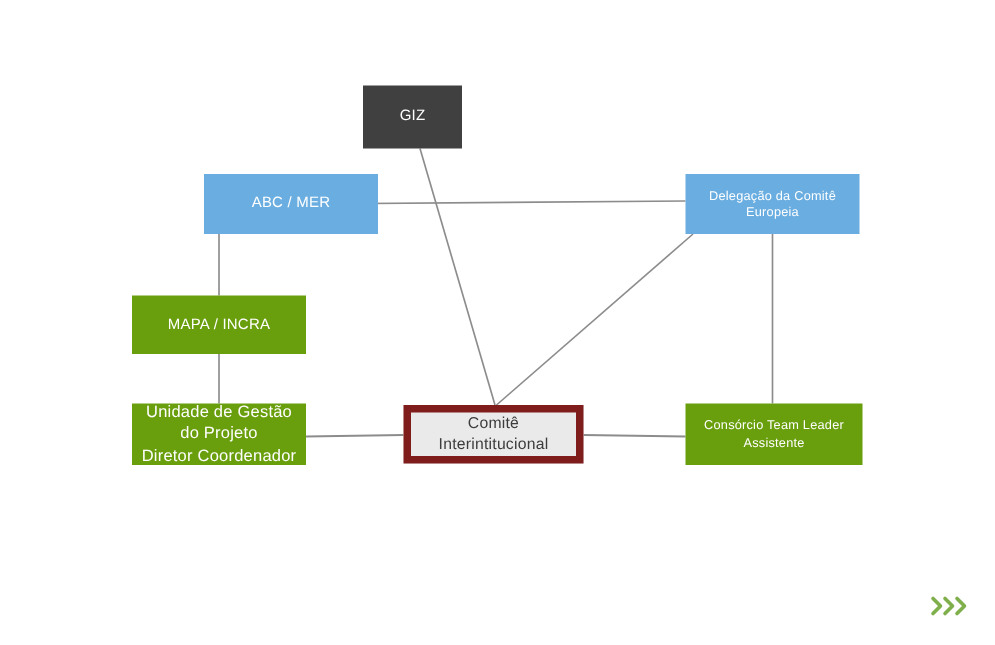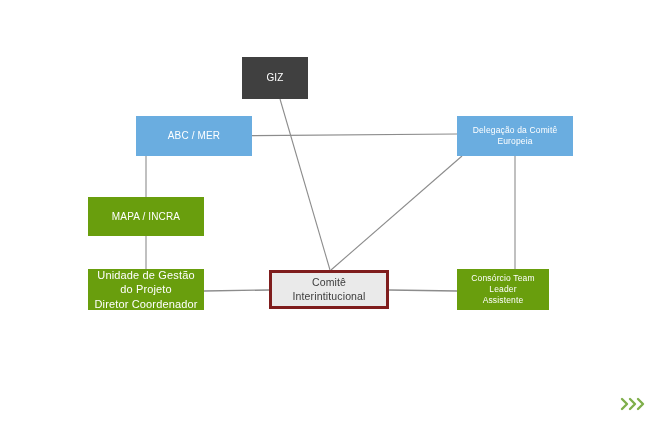--- a/index.html
+++ b/index.html
@@ -44,33 +44,33 @@
     background: #699E0D;
     color: #ffffff;
   }
   .node-gray {
     background: #404040;
     color: #ffffff;
   }
   .node-light {
     background: #EAEAEA;
     color: #3c3c3c;
-    border: 3px solid #7f1d1d;
+    border: 5px solid #7f1d1d;
   }
   .node-label {
     display: block;
     white-space: pre-line;
   }
   #node-abc-mer   { left: 88px;  top: 116px; width: 116px; height: 40px; font-size: 10px; margin-left: 48px; }
   #node-mapa-incra{ left: 88px;  top: 197px; width: 116px; height: 39px; font-size: 10px; }
   #node-unidade   { left: 88px;  top: 269px; width: 116px; height: 41px; font-size: 11px;  }
   #node-giz       { left: 242px; top: 57px;  width: 66px;  height: 42px; font-size: 10px; }
   #node-comite    { left: 269px; top: 270px; width: 120px; height: 39px; font-size: 10.5px; }
   #node-delegacao { left: 457px; top: 116px; width: 116px; height: 40px; font-size: 8.5px; }
-  #node-consorcio { left: 457px; top: 269px; width: 92px; height: 41px; font-size: 8.5px; }
+  #node-consorcio { left: 457px; top: 269px; width: 118px; height: 41px; font-size: 8.5px; }
   #chevrons {
     position: absolute;
     right: 14px;
     bottom: 18px;
     display: flex;
     align-items: center;
     gap: 0px;
   }
   #chevrons svg { display: block; }
 </style>

